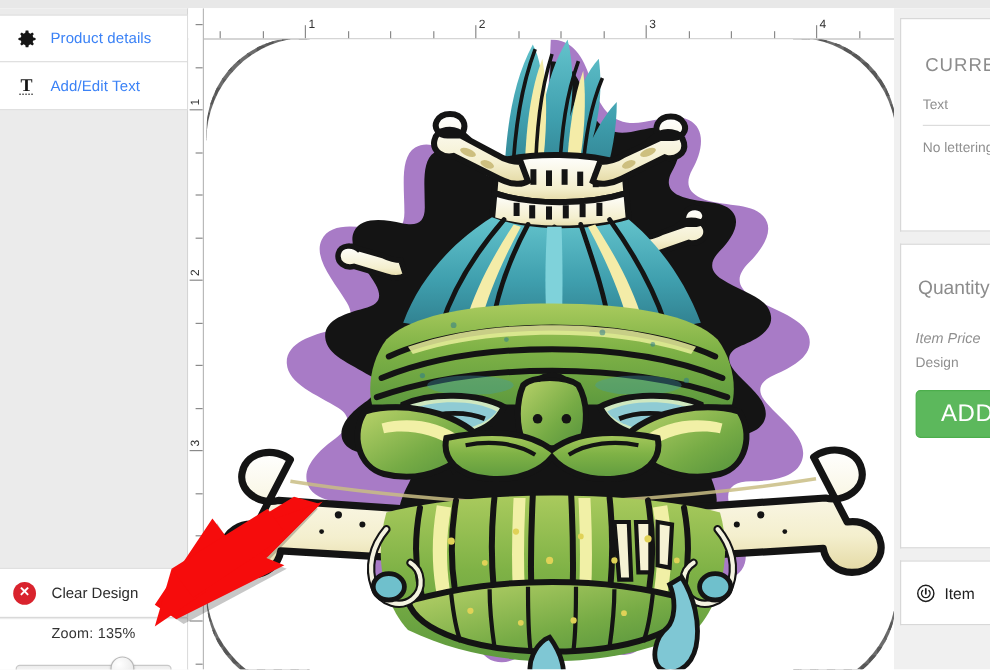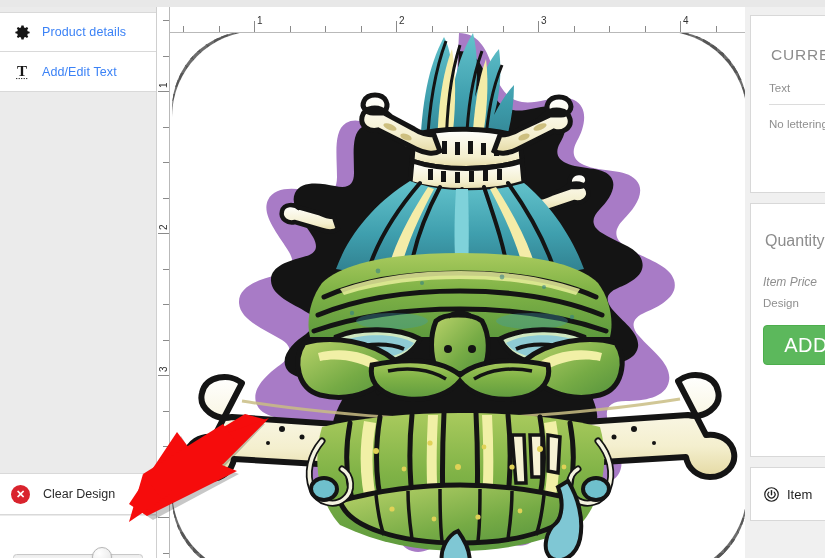--- a/index.html
+++ b/index.html
@@ -314,20 +314,21 @@
 
 
     </div>
 
     <div class="clear-design">
       <span class="clear-icon">✕</span>
       <span class="clear-label">Clear Design</span>
     </div>
 
     <div class="zoom-box">
+      <div class="zoom-label">Zoom: 135%</div>
       <div class="zoom-slider-wrap">
         <div class="zoom-track"></div>
         <div class="zoom-thumb" id="zoomThumb" style="left: 79.2px;"></div>
       </div>
     </div>
 
   </div>
 
   <div class="canvas-area">
 

